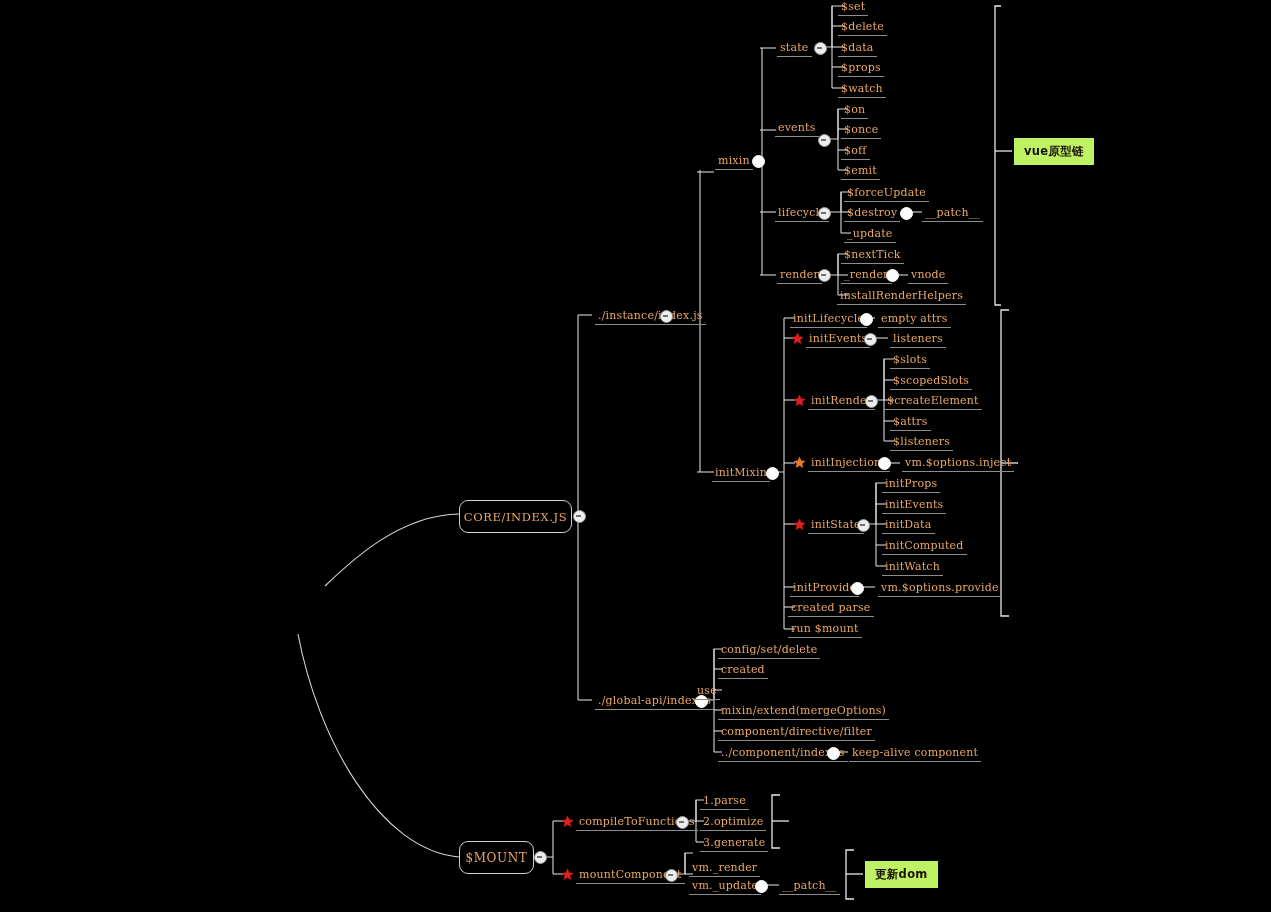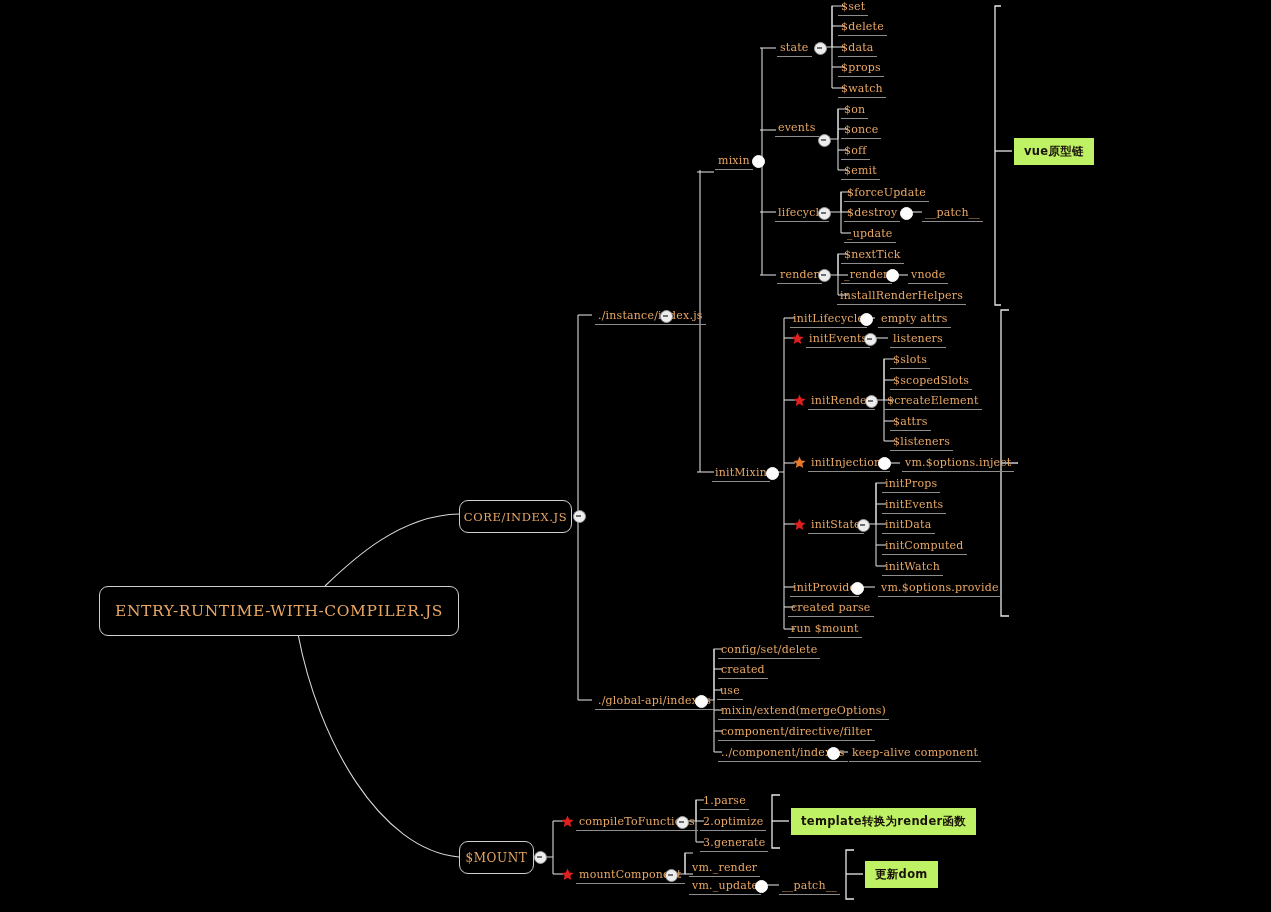--- a/index.html
+++ b/index.html
@@ -160,23 +160,20 @@
       <path d="M 1001,463 L 1018,463"></path>
 
       <path d="M 780,795 L 772,795 L 772,848 L 780,848"></path>
       <path d="M 772,821 L 789,821"></path>
 
       <path d="M 854,850 L 846,850 L 846,899 L 854,899"></path>
       <path d="M 846,874 L 863,874"></path>
     </g>
   </svg>
 
-  <div class="bignode" id="root-node">
-    <span>ENTRY-RUNTIME-WITH-COMPILER.JS</span>
-  </div>
   <div class="bignode" id="core-node">
     <span>CORE/INDEX.JS</span>
   </div>
   <div class="knob minus" style="left:573px;top:510px"></div>
 
   <div class="bignode" id="mount-node">
     <span>$MOUNT</span>
   </div>
   <div class="knob minus" style="left:534px;top:851px"></div>
 
@@ -265,21 +262,21 @@
 
   <div class="node u" style="left:790px;top:580px">initProvide</div>
   <div class="knob solid" style="left:851px;top:582px"></div>
   <div class="node u" style="left:878px;top:580px">vm.$options.provide</div>
 
   <div class="node u" style="left:788px;top:600px">created parse</div>
   <div class="node u" style="left:788px;top:621px">run $mount</div>
 
   <div class="node u" style="left:718px;top:642px">config/set/delete</div>
   <div class="node u" style="left:718px;top:662px">created</div>
-  <div class="node u" style="left:717px;top:683px">use</div>
+  <div class="node u" style="left:694px;top:683px">use</div>
   <div class="node u" style="left:718px;top:703px">mixin/extend(mergeOptions)</div>
   <div class="node u" style="left:718px;top:724px">component/directive/filter</div>
   <div class="node u" style="left:718px;top:745px">../component/index.js</div>
   <div class="knob solid" style="left:827px;top:747px"></div>
   <div class="node u" style="left:849px;top:745px">keep-alive component</div>
 
   <svg class="star" style="left:561px;top:815px" viewBox="0 0 24 24">
     <polygon points="12,1 15.2,8.4 23.2,9.1 17.1,14.4 19,22.2 12,18 5,22.2 6.9,14.4 0.8,9.1 8.8,8.4" fill="#E02020"></polygon>
   </svg>
   <div class="node u" style="left:576px;top:814px">compileToFunctions</div>
@@ -292,16 +289,15 @@
     <polygon points="12,1 15.2,8.4 23.2,9.1 17.1,14.4 19,22.2 12,18 5,22.2 6.9,14.4 0.8,9.1 8.8,8.4" fill="#E02020"></polygon>
   </svg>
   <div class="node u" style="left:576px;top:867px">mountComponent</div>
   <div class="knob minus" style="left:665px;top:869px"></div>
   <div class="node u" style="left:689px;top:860px">vm._render</div>
   <div class="node u" style="left:689px;top:878px">vm._update</div>
   <div class="knob solid" style="left:755px;top:880px"></div>
   <div class="node u" style="left:779px;top:878px">__patch__</div>
 
   <div class="summary" style="left:1014px;top:138px">vue原型链</div>
-  <div class="summary" style="left:791px;top:808px">template转换为render函数</div>
   <div class="summary" style="left:865px;top:861px">更新dom</div>
 
 </div>
 
 </body></html>

